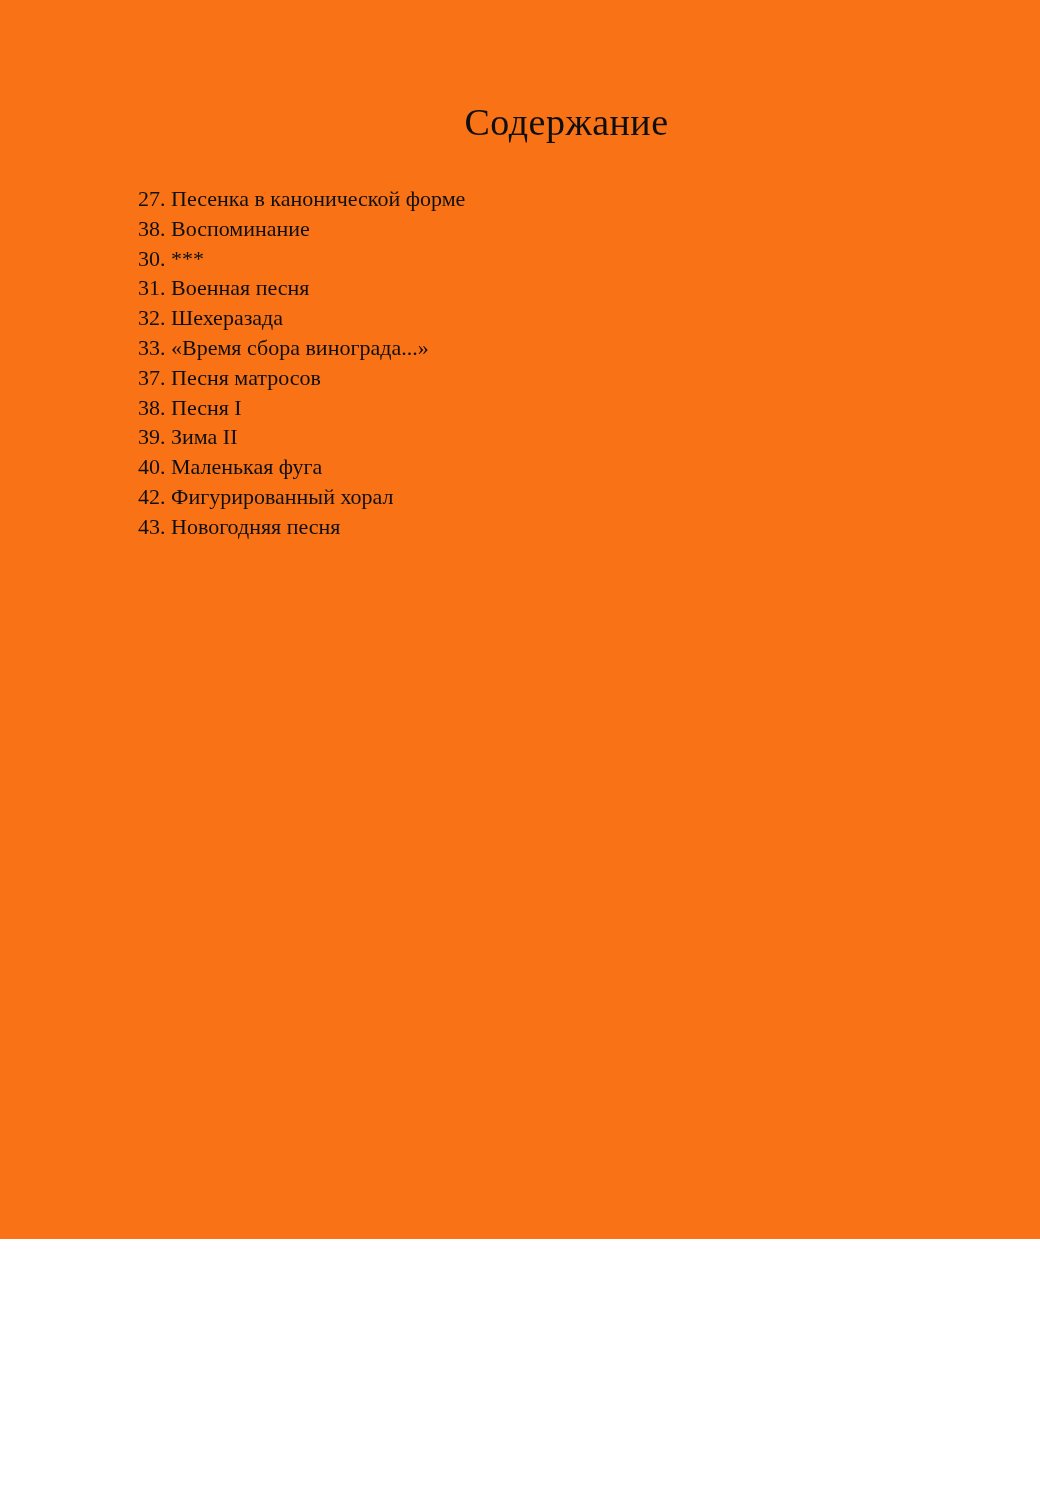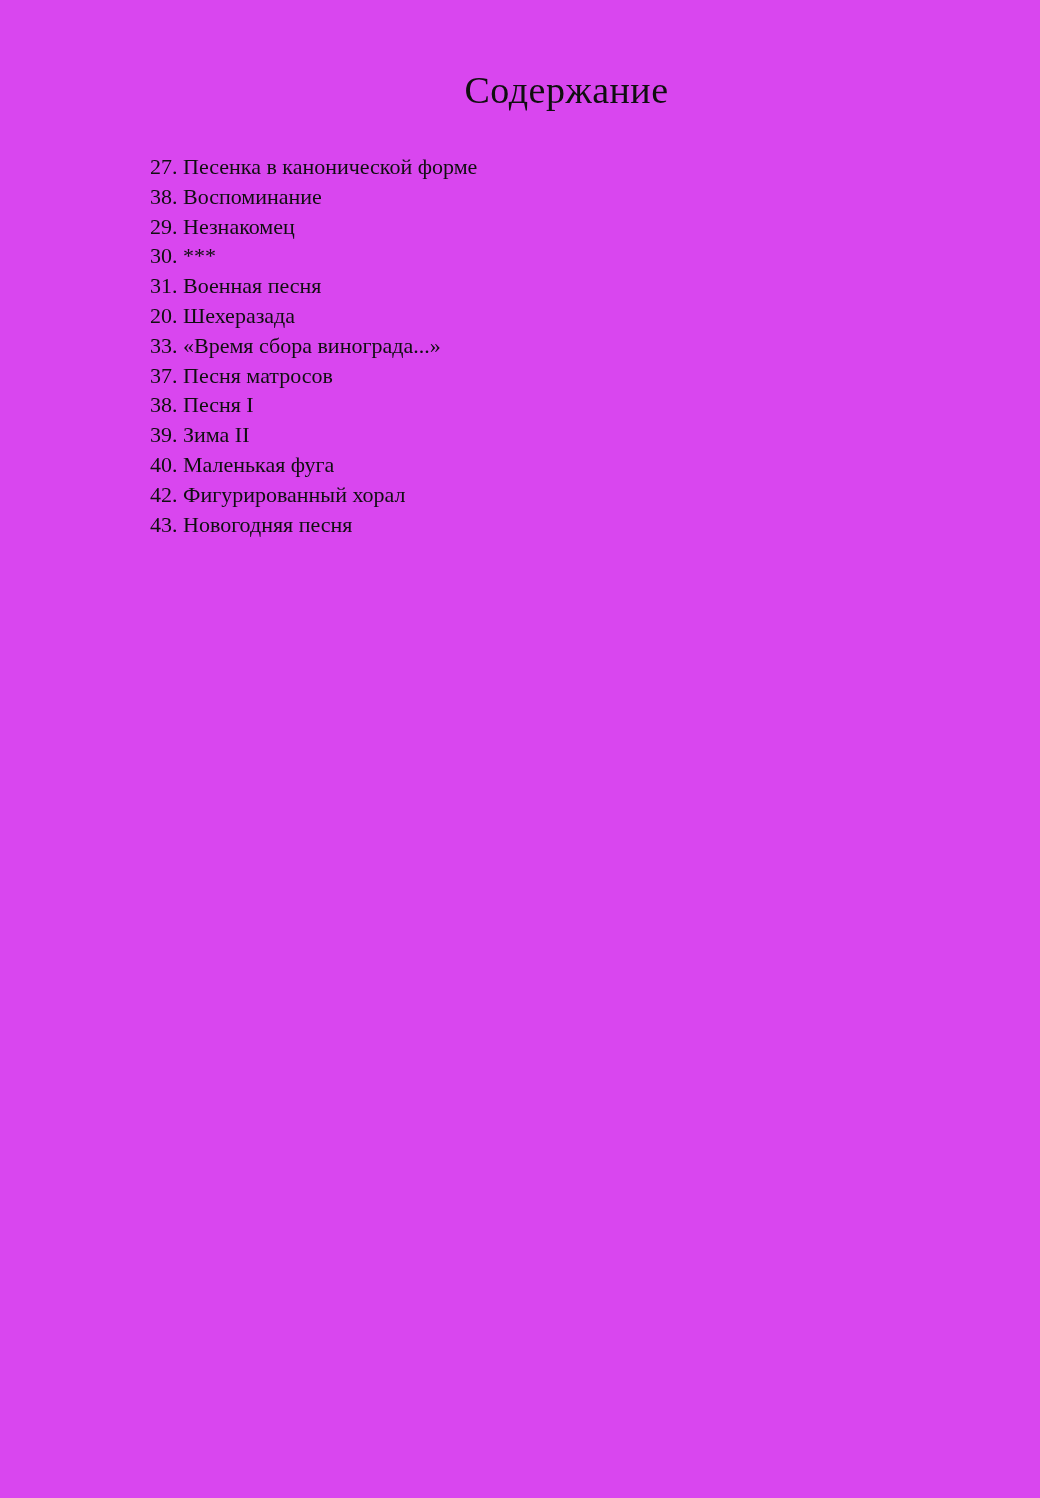--- a/index.html
+++ b/index.html
@@ -10,34 +10,34 @@
   body {
     width: 1040px;
     height: 1498px;
     font-family: "Liberation Serif", "DejaVu Serif", serif;
     color: #0f0f0f;
     overflow: hidden;
   }
   .page {
     box-sizing: border-box;
     width: 1040px;
-    height: 1498px;
-    padding: 68px 45px 0 138px;
-    background: #d946ef;
+    height: 1239px;
+    padding: 100px 45px 0 138px;
+    background: #f97316;
   }
   .doc-title {
     margin: 0 0 40px 0;
     text-align: center;
     font-size: 38px;
     font-weight: normal;
     line-height: 44px;
     letter-spacing: 0.5px;
   }
   .toc-list {
-    margin: 12px;
+    margin: 0;
     padding: 0;
     list-style: none;
   }
   .toc-item {
     font-size: 22px;
     line-height: 29.8px;
     white-space: nowrap;
   }
   .toc-item .num {
     display: inline;
@@ -50,27 +50,26 @@
 <body>
 
 <div class="page">
   <h1 class="doc-title">Содержание</h1>
 
   <ol class="toc-list">
   <li class="toc-item"><span class="num">27.</span> <span class="label">Песенка в канонической форме</span></li>
 
   <li class="toc-item"><span class="num">38.</span> <span class="label">Воспоминание</span></li>
 
-  <li class="toc-item"><span class="num">29.</span> <span class="label">Незнакомец</span></li>
 
   <li class="toc-item"><span class="num">30.</span> <span class="label">***</span></li>
 
   <li class="toc-item"><span class="num">31.</span> <span class="label">Военная песня</span></li>
 
-  <li class="toc-item"><span class="num">20.</span> <span class="label">Шехеразада</span></li>
+  <li class="toc-item"><span class="num">32.</span> <span class="label">Шехеразада</span></li>
 
   <li class="toc-item"><span class="num">33.</span> <span class="label">«Время сбора винограда...»</span></li>
 
 
 
 
   <li class="toc-item"><span class="num">37.</span> <span class="label">Песня матросов</span></li>
 
   <li class="toc-item"><span class="num">38.</span> <span class="label">Песня I</span></li>
 

